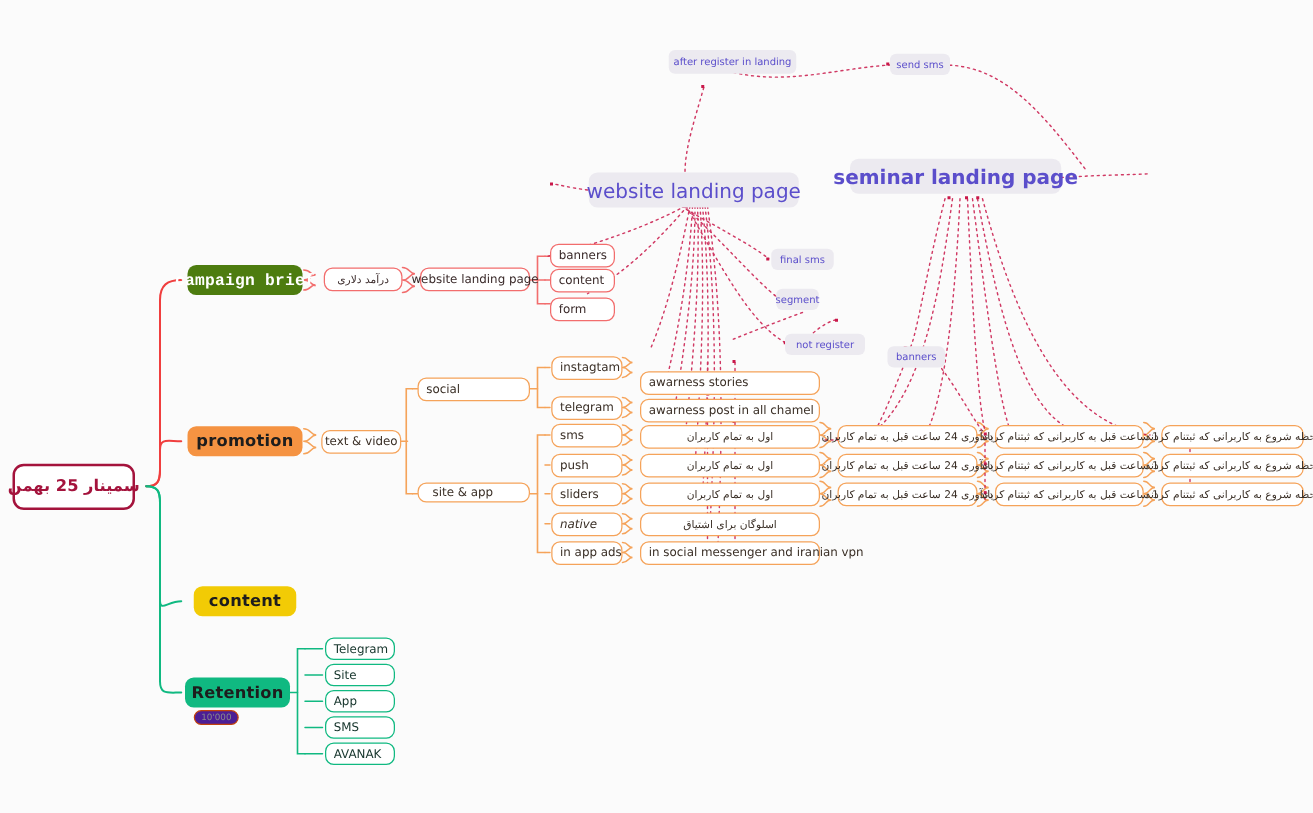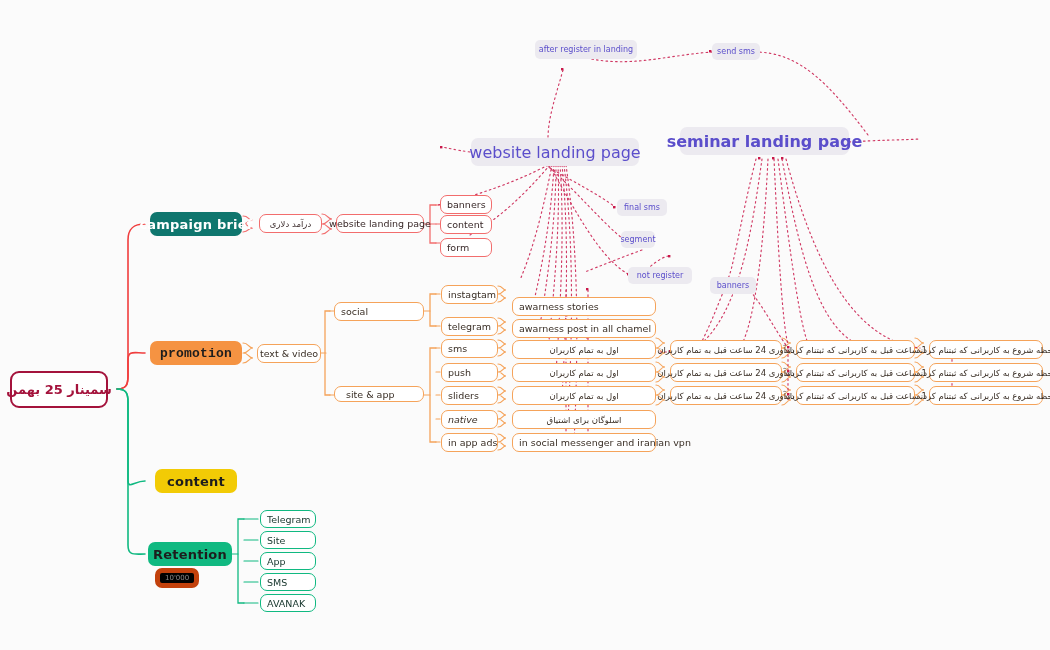--- a/index.html
+++ b/index.html
@@ -9,39 +9,39 @@
 
   .node{position:absolute;box-sizing:border-box;display:flex;align-items:center;
         justify-content:center;white-space:nowrap;}
 
   
   .central{border:2px solid #a4133c;border-radius:9px;background:#fff;color:#a4133c;
            font-size:13px;font-weight:bold;}
 
   
   .main{border-radius:7px;color:#1d1d1d;font-size:13px;font-weight:bold;letter-spacing:.2px;}
-  .main.red{background:#0f766e;color:#fff;}
+  .main.red{background:#4d7c0f;color:#fff;font-family:Liberation Mono, monospace;}
   .main.orange{background:#f59342;}
   .main.yellow{background:#f2cb05;}
   .main.green{background:#10b981;}
 
   
   .pill{border-radius:7px;background:#fff;font-size:9.5px;color:#333;padding:0 6px;}
   .pill.red{border:1.3px solid #f26d6d;color:#3a2a2a;}
   .pill.orange{border:1.3px solid #f5a35a;color:#3a2f26;}
   .pill.green{border:1.3px solid #10b981;color:#16352c;}
   .pill.left{justify-content:flex-start;}
   .pill.rtl{direction:rtl;font-size:8.5px;}
 
   
   .chip{background:#eceaf0;border-radius:5px;color:#5b4ecb;font-size:8px;padding:0 7px;}
   .chip.big{font-size:16px;color:#5b4ecb;border-radius:7px;padding:0 13px;}
 
-  .tinylabel{position:absolute;font-size:7px;color:#8a8a8a;border:5px solid #c2410c;
-             border-radius:7px;background:#000000;padding:1px 5px;}
+  .tinylabel{position:absolute;font-size:7px;color:#8a8a8a;border:1px solid #c2410c;
+             border-radius:7px;background:#4c1d95;padding:1px 5px;}
 </style>
 </head>
 <body>
 
 <div id="stage">
 
   <svg id="wires" viewBox="0 0 1050 650">
     <g fill="none" stroke-linecap="round">
 
       <path d="M117 389 C126 389 128 385 128 376 L128 240 C128 228 134 224 145 224" stroke="#f03e3e" stroke-width="1.6"></path>
@@ -177,21 +177,21 @@
         <rect x="951" y="370" width="2.4" height="2.4"></rect>
         <rect x="951" y="393" width="2.4" height="2.4"></rect>
         <rect x="669" y="350" width="2.4" height="2.4"></rect>
       </g>
     </g>
   </svg>
 
   <div class="node central" style="left:10px;top:371px;width:98px;height:37px;">سمینار 25 بهمن</div>
 
   <div class="node main red" style="left:150px;top:212px;width:92px;height:24px;">campaign brief</div>
-  <div class="node main orange" style="left:150px;top:341px;width:92px;height:24px;font-family:Liberation Mono, monospace;">promotion</div>
+  <div class="node main orange" style="left:150px;top:341px;width:92px;height:24px;">promotion</div>
   <div class="node main yellow" style="left:155px;top:469px;width:82px;height:24px;">content</div>
   <div class="node main green" style="left:148px;top:542px;width:84px;height:24px;">Retention</div>
   <div class="tinylabel" style="left:155px;top:568px;">10'000</div>
 
   <div class="node pill red rtl" style="left:259px;top:214px;width:63px;height:19px;">درآمد دلاری</div>
   <div class="node pill red" style="left:336px;top:214px;width:88px;height:19px;">website landing page</div>
   <div class="node pill red left" style="left:440px;top:195px;width:52px;height:19px;">banners</div>
   <div class="node pill red left" style="left:440px;top:215px;width:52px;height:19px;">content</div>
   <div class="node pill red left" style="left:440px;top:238px;width:52px;height:19px;">form</div>
 

